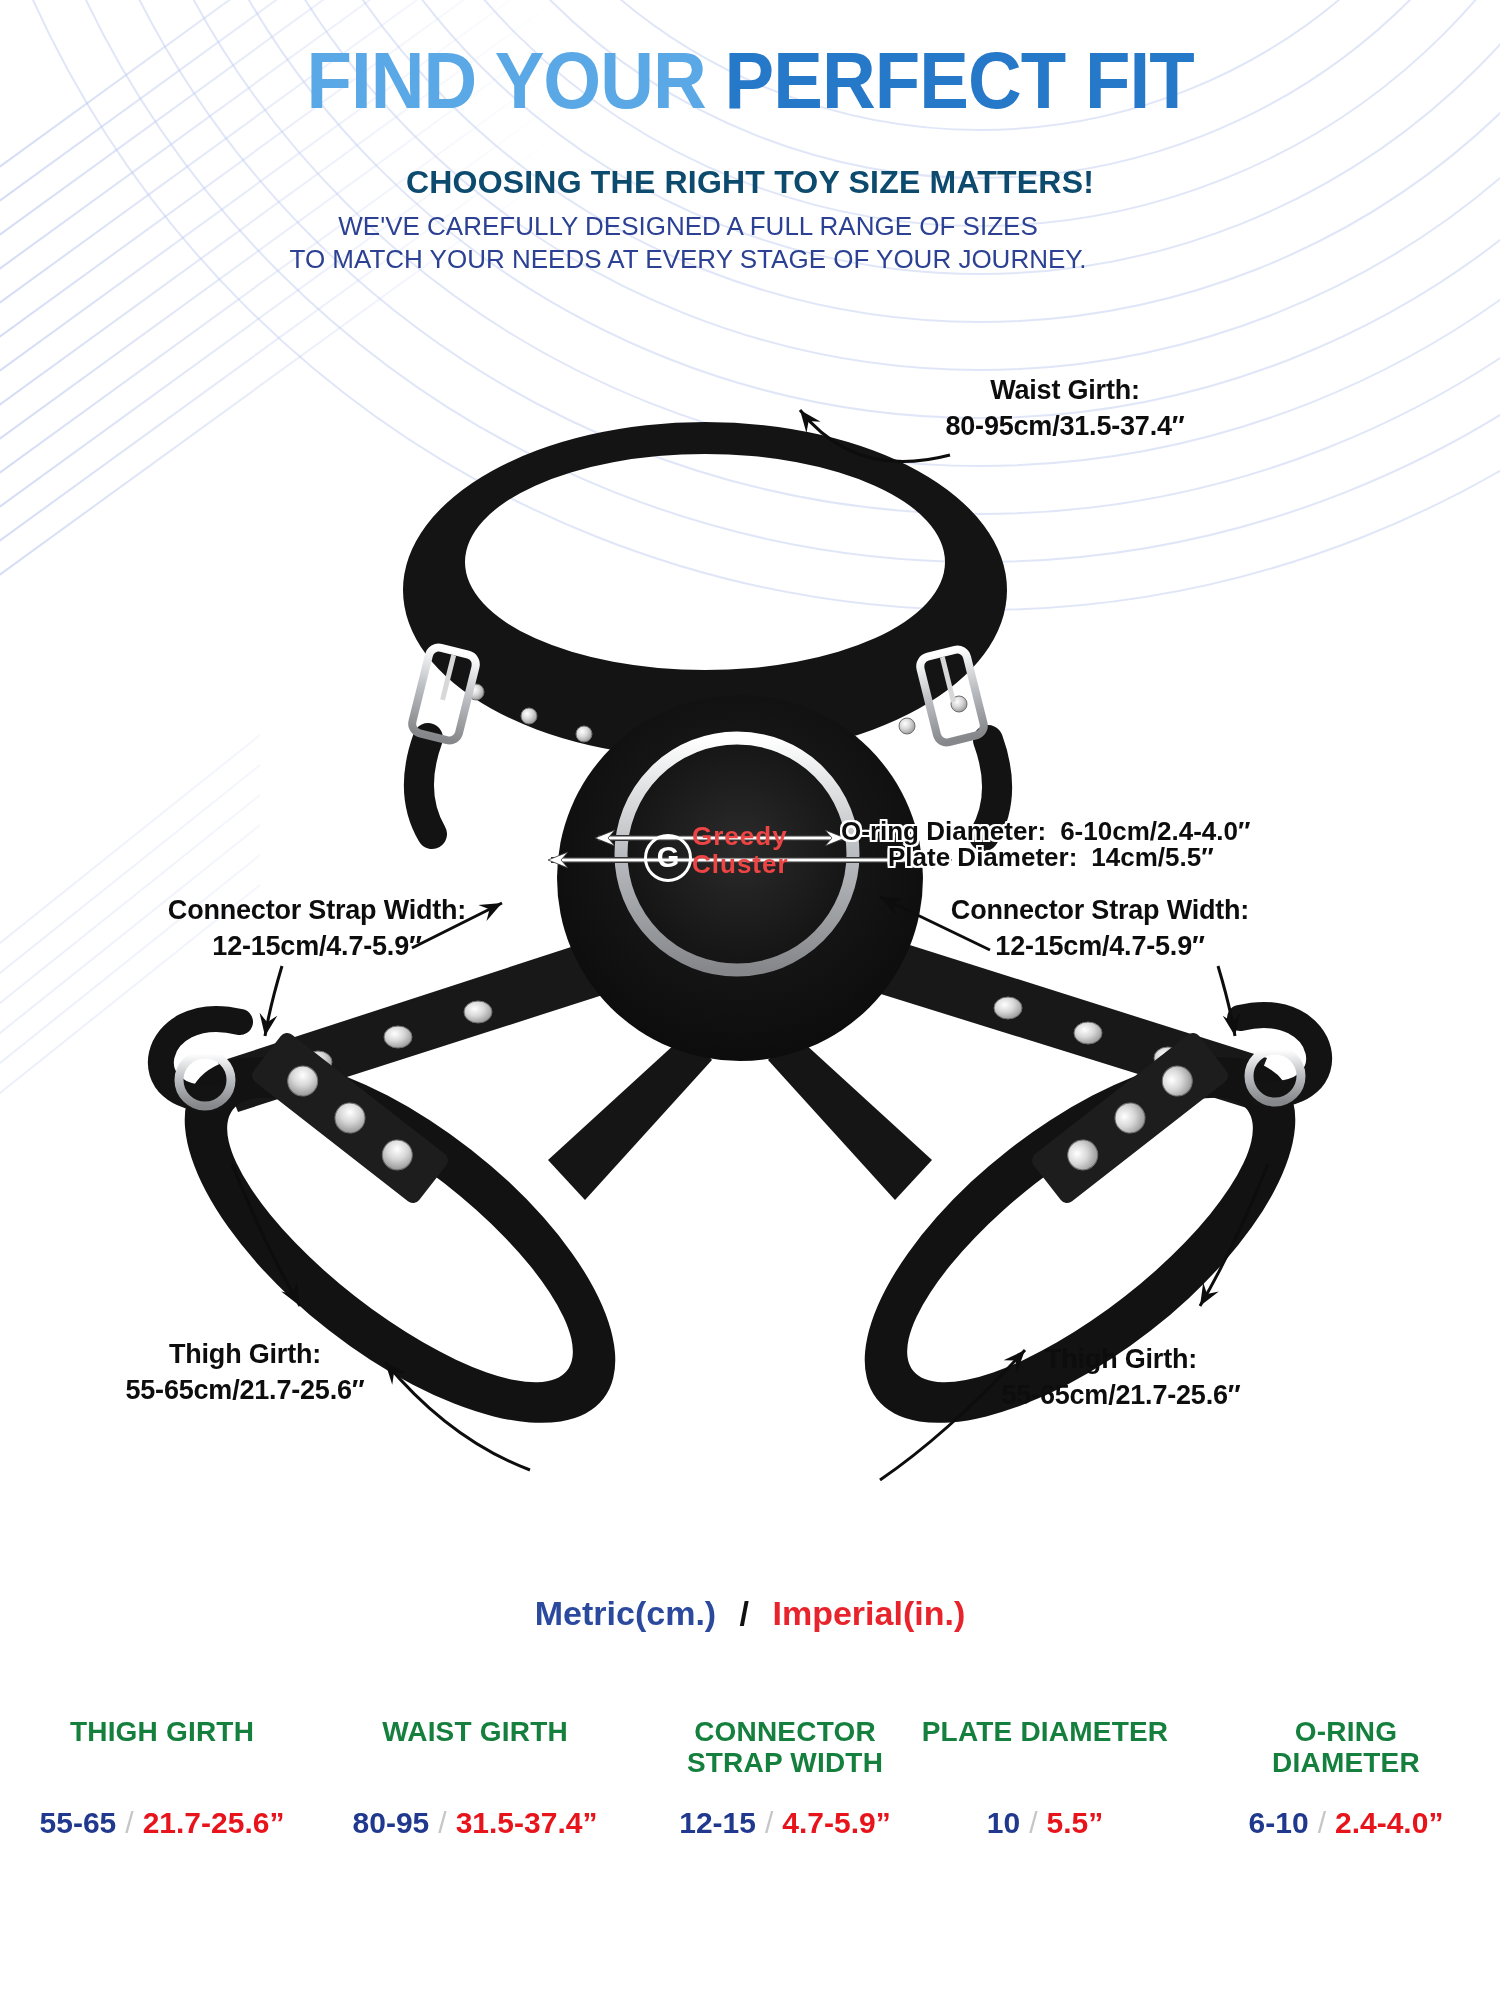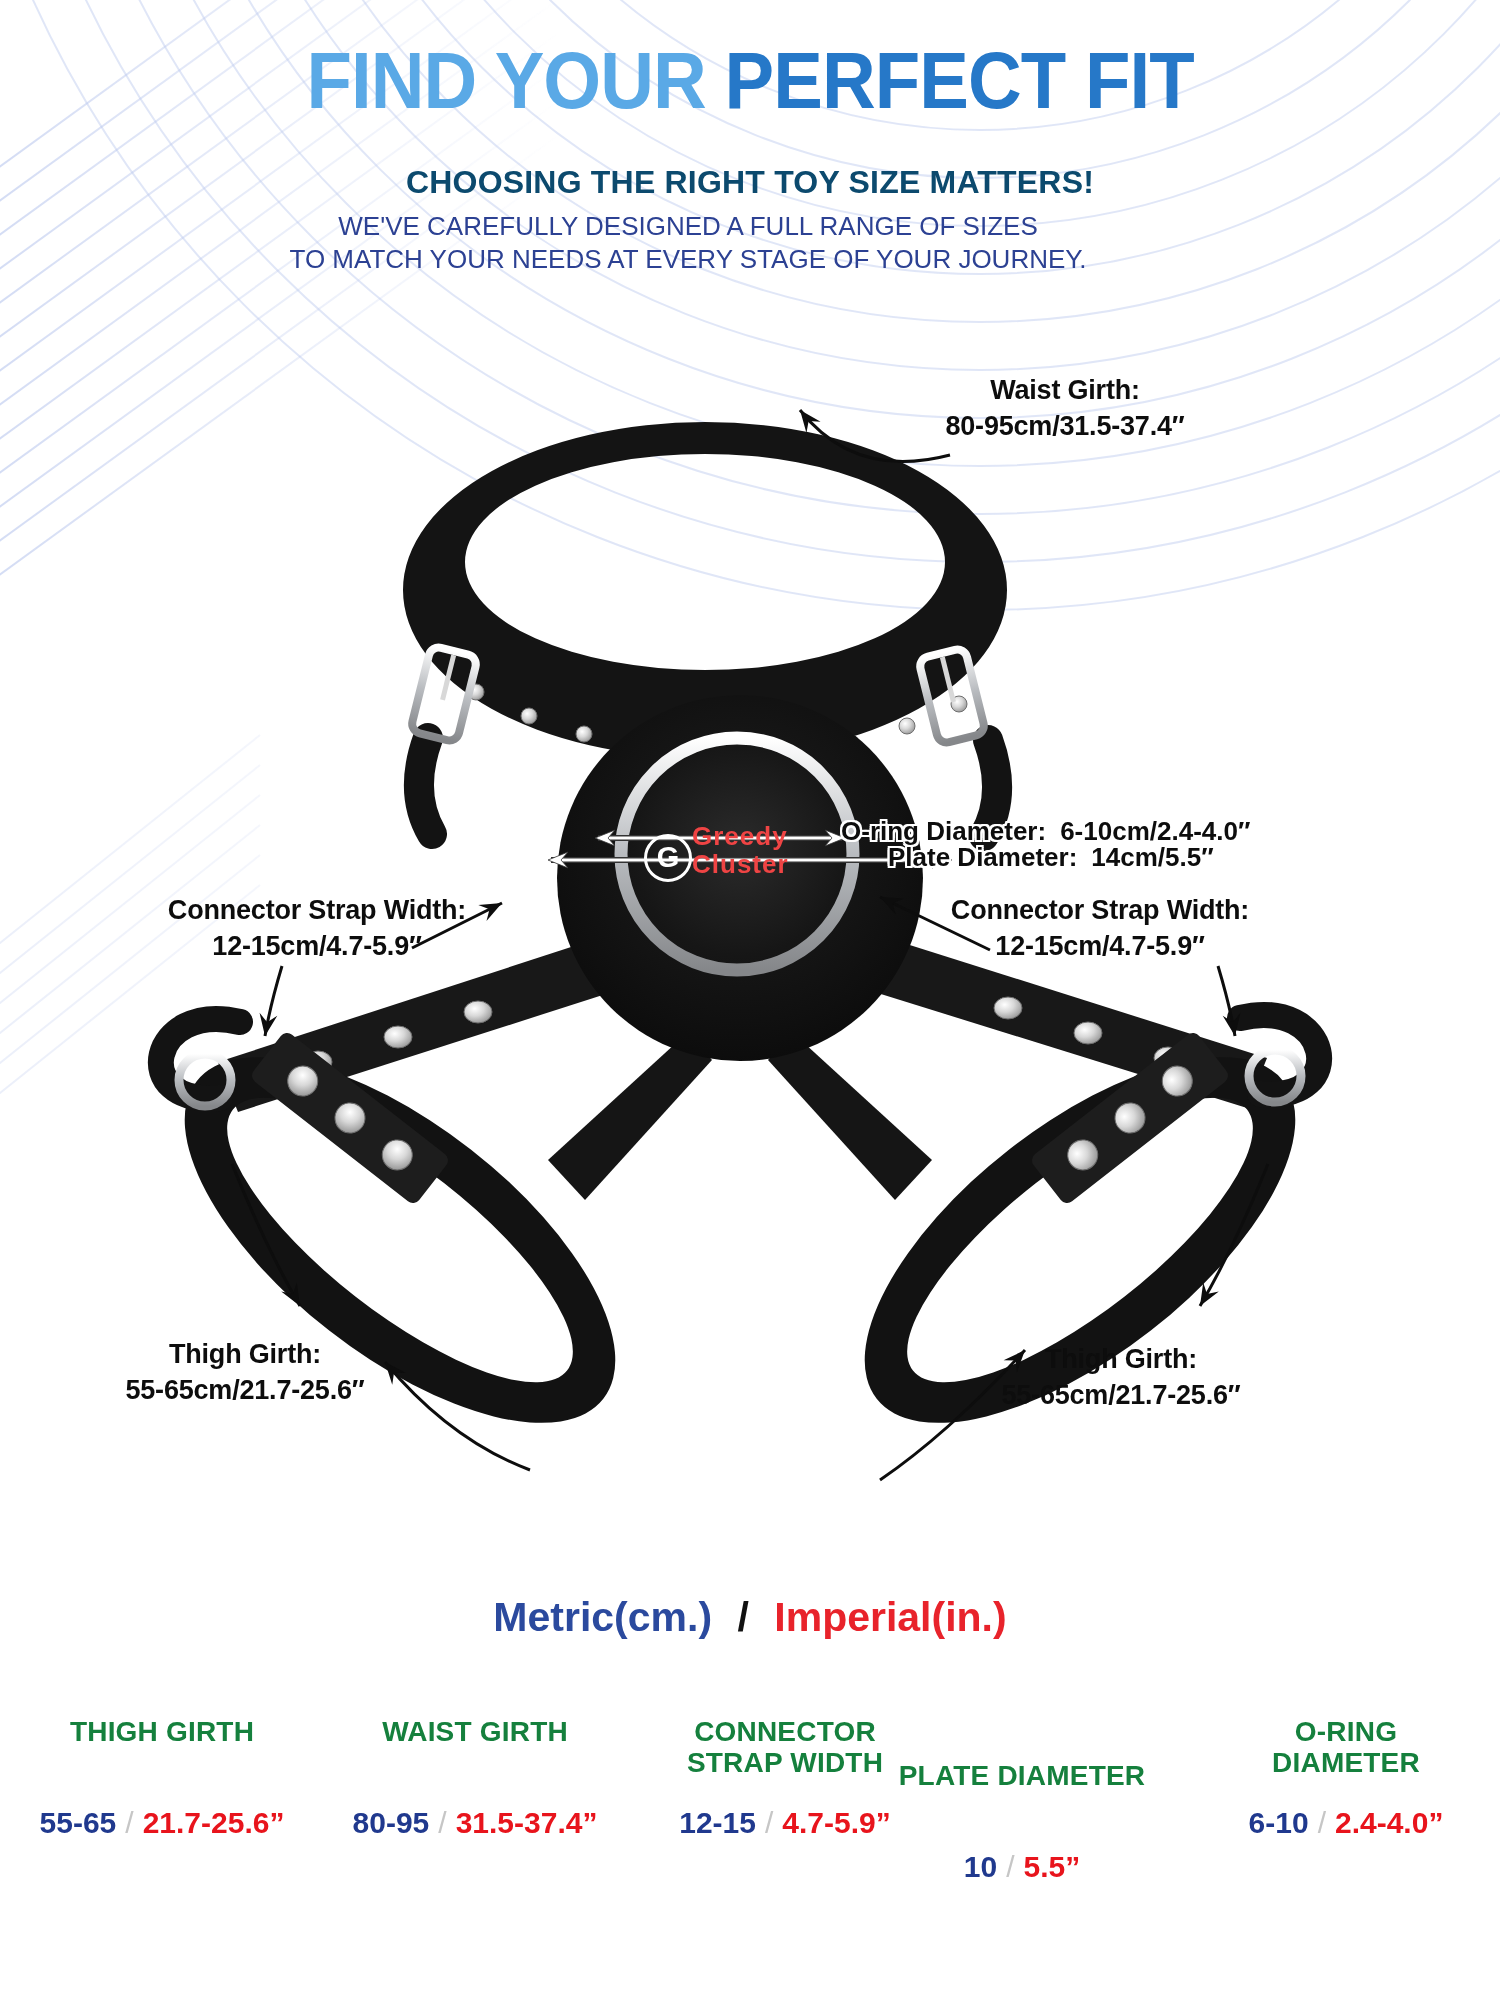--- a/index.html
+++ b/index.html
@@ -30,34 +30,34 @@
   .ann-oring{left:841px;top:815px;}
   .ann-plate{left:888px;top:841px;}
   .ann-line .val{margin-left:14px;}
 
   
   .logo-g{left:644px;top:834px;width:42px;height:42px;border:3px solid #fff;border-radius:50%;
           color:#fff;font-size:29px;font-weight:700;text-align:center;line-height:40px;}
   .logo-text{left:692px;top:822px;color:#ef4444;font-weight:700;font-size:26px;line-height:28px;letter-spacing:1px;}
 
   
-  .legend{left:0;top:1594px;width:1500px;text-align:center;font-weight:700;font-size:41px;}
+  .legend{left:0;top:1594px;width:1500px;text-align:center;font-weight:700;font-size:34px;}
   .legend .metric{color:#2b4a9e;}
   .legend .sep{color:#111;padding:0 14px;}
   .legend .imperial{color:#e8232b;}
 
   
   .col{position:absolute;top:1716px;width:300px;text-align:center;}
   .col .hdr{font-weight:700;font-size:28px;line-height:31px;color:#15803d;white-space:pre-line;
             letter-spacing:.2px;min-height:66px;}
   .col .vals{margin-top:24px;font-weight:700;font-size:30px;white-space:nowrap;}
   .vals .metric{color:#20398e;}
   .vals .slash{color:#c6c6c6;padding:0 9px;font-weight:400;}
   .vals .imperial{color:#e8141c;}
-  .col-0{left:12px;}.col-1{left:325px;}.col-2{left:635px;}.col-3{left:872px;margin-top:44px;}.col-4{left:1196px;}
+  .col-0{left:12px;}.col-1{left:325px;}.col-2{left:635px;}.col-3{left:895px;}.col-4{left:1196px;}
 </style>
 </head>
 <body>
 
 <div class="page">
 
   <svg class="abs" style="left:0;top:0" width="1500" height="1997" viewBox="0 0 1500 1997">
     <defs>
       <radialGradient id="plateG" cx="50%" cy="42%" r="65%">
         <stop offset="0%" stop-color="#2b2b2b"></stop>

